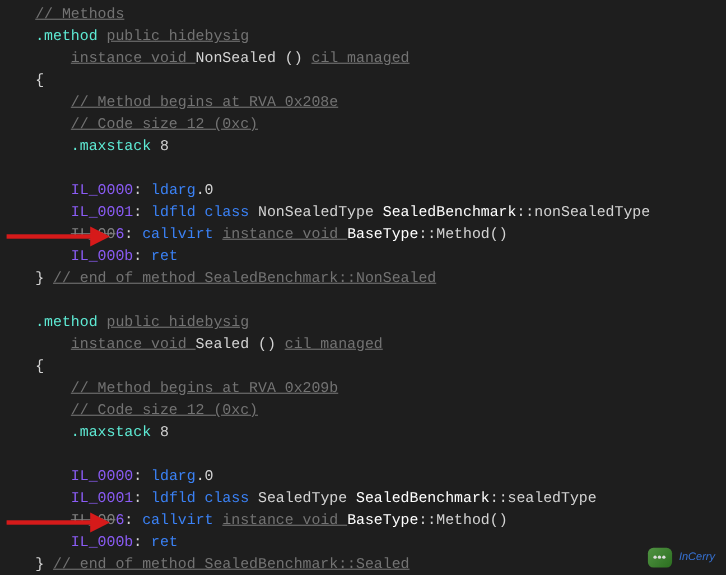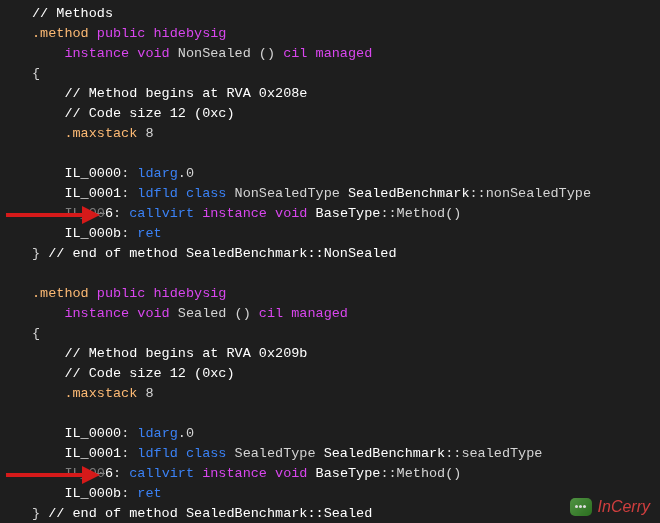--- a/index.html
+++ b/index.html
@@ -12,26 +12,26 @@
     color: #d4d4d4;
     width: 660px;
     height: 523px;
     overflow: hidden;
     position: relative;
   }
   .code {
     padding: 4px 0 4px 32px;
     white-space: pre;
   }
-  .comment { color: #ffffff; }
-  .keyword { color: #d946ef; }
-  .directive { color: #fdba74; }
+  .comment { color: #737373; text-decoration: underline; }
+  .keyword { color: #737373; text-decoration: underline; }
+  .directive { color: #5eead4; }
   .instr { color: #3b82f6; }
   .text { color: #d4d4d4; }
-  .label { color: #ffffff; }
+  .label { color: #8b5cf6; }
   .type-ref { color: #ffffff; }
   .colon { color: #d4d4d4; }
   .white { color: #d4d4d4; text-align: center; }
   .strike { text-decoration: line-through; color: #808080; }
   
   .arrow {
     position: absolute;
     left: 6px;
     width: 94px;
     height: 14px;
@@ -77,22 +77,22 @@
     position: absolute;
     left: 5px;
     top: 7px;
     width: 3px;
     height: 3px;
     background: #fff;
     border-radius: 50%;
     box-shadow: 4px 0 0 #fff, 8px 0 0 #fff;
   }
   .watermark .wm-text {
-    color: #ef4444;
-    font-size: 16px;
+    color: #3b82f6;
+    font-size: 10px;
     font-style: italic;
   }
 </style>
 </head>
 <body>
 
 <div class="code" id="code"><div><span class="comment">// Methods</span></div><div><span class="directive">.method </span><span class="keyword">public hidebysig</span></div><div><span class="text">    </span><span class="keyword">instance void </span><span class="white">NonSealed () </span><span class="keyword">cil managed</span></div><div><span class="white">{</span></div><div><span class="text">    </span><span class="comment">// Method begins at RVA 0x208e</span></div><div><span class="text">    </span><span class="comment">// Code size 12 (0xc)</span></div><div><span class="text">    </span><span class="directive">.maxstack </span><span class="white">8</span></div><div><span class="text"> </span></div><div><span class="text">    </span><span class="label">IL_0000</span><span class="colon">: </span><span class="instr">ldarg</span><span class="white">.0</span></div><div><span class="text">    </span><span class="label">IL_0001</span><span class="colon">: </span><span class="instr">ldfld class </span><span class="white">NonSealedType </span><span class="type-ref">SealedBenchmark</span><span class="white">::nonSealedType</span></div><div><span class="text">    </span><span class="strike">IL_00</span><span class="label">6</span><span class="colon">: </span><span class="instr">callvirt </span><span class="keyword">instance void </span><span class="type-ref">BaseType</span><span class="white">::Method()</span></div><div><span class="text">    </span><span class="label">IL_000b</span><span class="colon">: </span><span class="instr">ret</span></div><div><span class="white">} </span><span class="comment">// end of method SealedBenchmark::NonSealed</span></div><div><span class="text"> </span></div><div><span class="directive">.method </span><span class="keyword">public hidebysig</span></div><div><span class="text">    </span><span class="keyword">instance void </span><span class="white">Sealed () </span><span class="keyword">cil managed</span></div><div><span class="white">{</span></div><div><span class="text">    </span><span class="comment">// Method begins at RVA 0x209b</span></div><div><span class="text">    </span><span class="comment">// Code size 12 (0xc)</span></div><div><span class="text">    </span><span class="directive">.maxstack </span><span class="white">8</span></div><div><span class="text"> </span></div><div><span class="text">    </span><span class="label">IL_0000</span><span class="colon">: </span><span class="instr">ldarg</span><span class="white">.0</span></div><div><span class="text">    </span><span class="label">IL_0001</span><span class="colon">: </span><span class="instr">ldfld class </span><span class="white">SealedType </span><span class="type-ref">SealedBenchmark</span><span class="white">::sealedType</span></div><div><span class="text">    </span><span class="strike">IL_00</span><span class="label">6</span><span class="colon">: </span><span class="instr">callvirt </span><span class="keyword">instance void </span><span class="type-ref">BaseType</span><span class="white">::Method()</span></div><div><span class="text">    </span><span class="label">IL_000b</span><span class="colon">: </span><span class="instr">ret</span></div><div><span class="white">} </span><span class="comment">// end of method SealedBenchmark::Sealed</span></div></div>
 
 <div class="watermark">
   <div class="bubble"></div>

